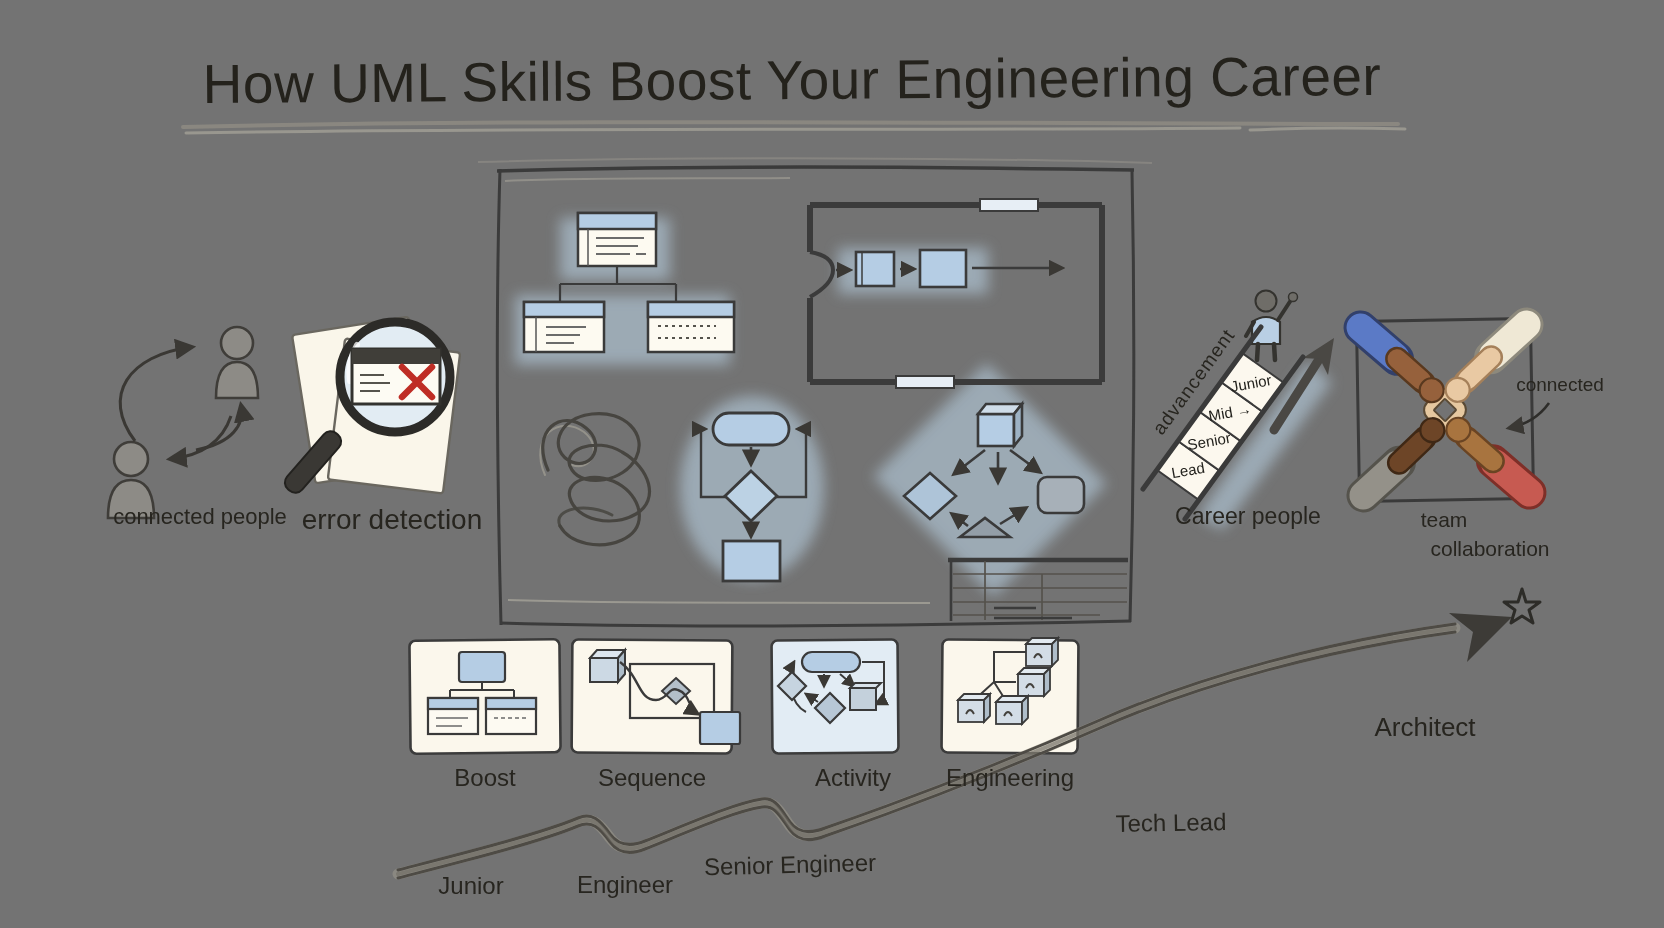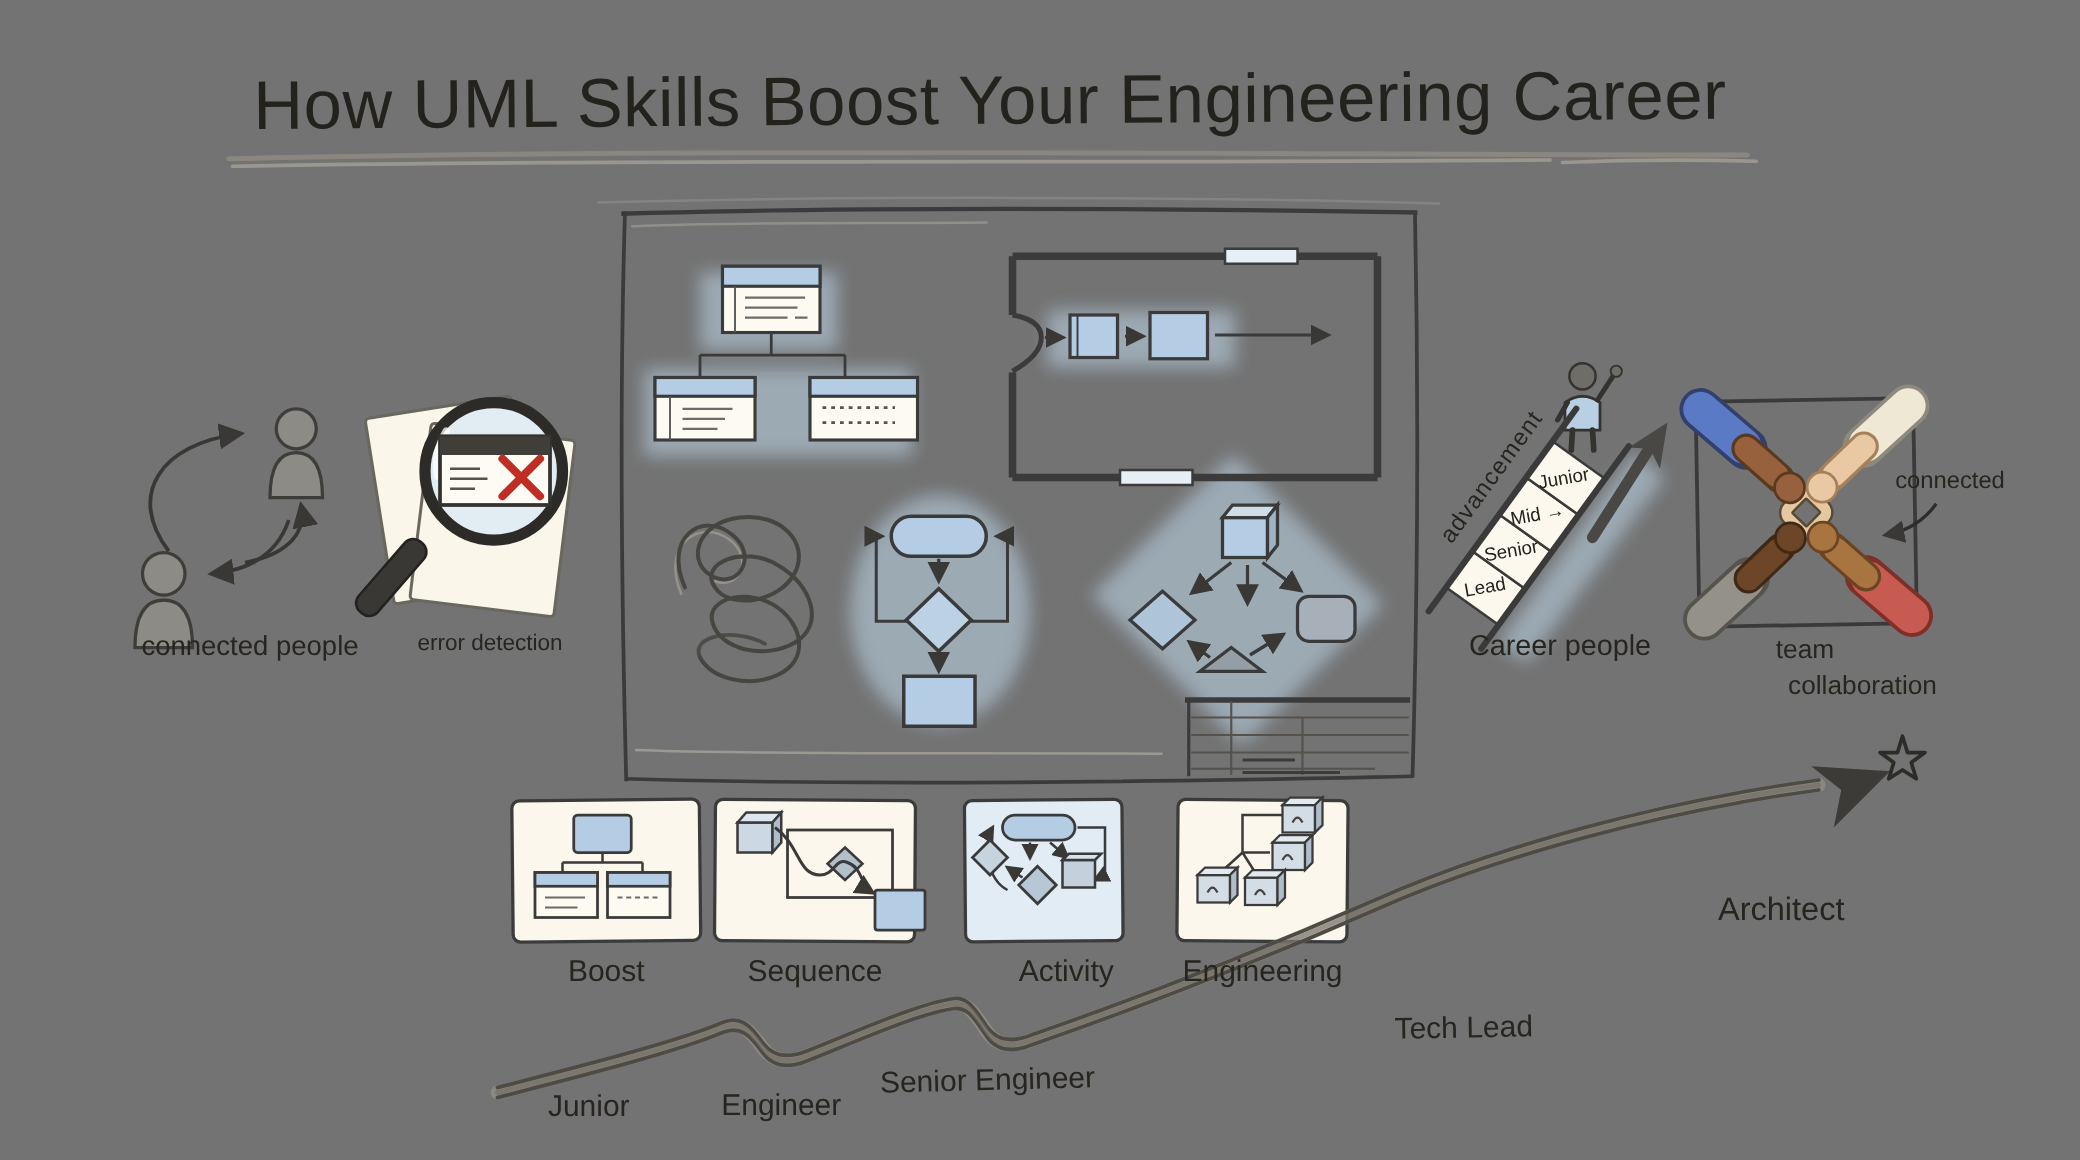--- a/index.html
+++ b/index.html
@@ -2,21 +2,21 @@
 <html><head>
 <meta charset="utf-8">
 <style>
   html,body{margin:0;padding:0;background:#e9e4d6;}
   .canvas{position:relative;width:1664px;height:928px;background:#737373;overflow:hidden;
           font-family:Liberation Sans, sans-serif;color:#27251f;}
   svg.art{position:absolute;left:0;top:0;}
   .lbl{position:absolute;transform:translate(-50%,0);white-space:nowrap;color:#27251f;}
   .title{left:792px;top:48px;font-size:55px;letter-spacing:.5px;color:#24221c;transform:translate(-50%,0) rotate(-.4deg);}
   .lbl-connected{left:200px;top:504px;font-size:22px;}
-  .lbl-error{left:392px;top:504px;font-size:18px;}
+  .lbl-error{left:392px;top:504px;font-size:28px;}
   .lbl-career-ladder{left:1248px;top:503px;font-size:23px;}
   .lbl-team{left:1444px;top:508px;font-size:21px;}
   .lbl-collab{left:1446px;top:537px;font-size:21px;margin-left:44px;}
   .lbl-efficiency{left:1560px;top:374px;font-size:19px;}
   .lbl-advancement{left:1194px;top:382px;font-size:19px;letter-spacing:1px;
        transform:translate(-50%,-50%) rotate(-54deg);}
   .rung{position:absolute;font-size:15px;white-space:nowrap;color:#23221d;
         transform:translate(-50%,-50%) rotate(-10deg);}
   .rung-junior{left:1251px;top:383px;}
   .rung-mid{left:1230px;top:412px;}

